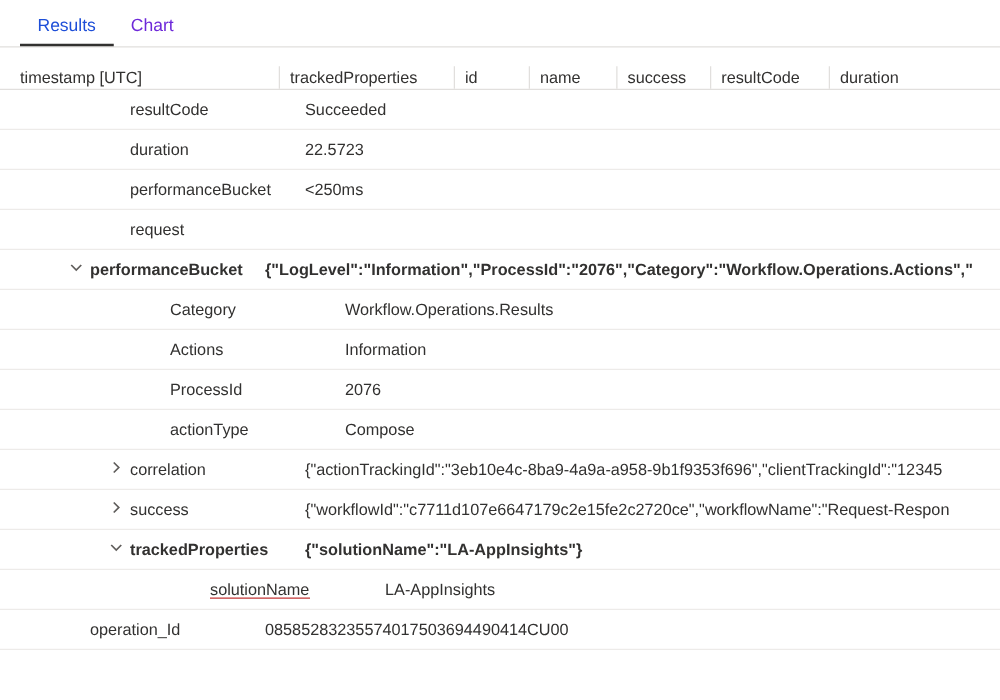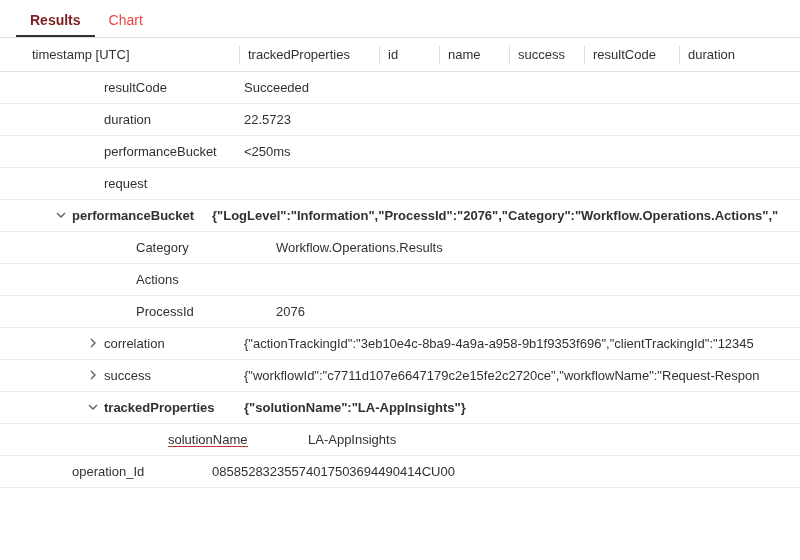--- a/index.html
+++ b/index.html
@@ -15,36 +15,36 @@
   .tabs {
     display: flex;
     border-bottom: 1px solid #e1dfdd;
     padding: 0 16px;
     height: 38px;
     align-items: flex-end;
   }
   .tab {
     padding: 8px 14px 7px 14px;
     font-size: 14px;
-    color: #ef4444;
+    color: #6d28d9;
     cursor: pointer;
     border-bottom: 2px solid transparent;
   }
   .tab.active {
-    color: #7f1d1d;
-    font-weight: 700;
+    color: #1d4ed8;
+    font-weight: 400;
     border-bottom: 2px solid #323130;
     text-align: center;
   }
   .headers {
     display: flex;
-    align-items: center;
+    align-items: flex-end;
     height: 34px;
     border-bottom: 1px solid #e1dfdd;
-    padding-left: 30px;
+    padding-left: 14px;
   }
   .hcol {
     font-size: 13px;
     color: #323130;
     padding-right: 8px;
     border-right: 1px solid #e1dfdd;
     padding-left: 8px;
     height: 18px;
     line-height: 18px;
   }
@@ -157,29 +157,36 @@
     <div class="indent lvl2"></div>
       <div class="nochev"></div>
     <span class="key">Category</span>
     <span class="val">Workflow.Operations.Results</span>
   </div>
 
   <div class="row">
     <div class="indent lvl2"></div>
       <div class="nochev"></div>
     <span class="key">Actions</span>
+    <span class="val">Information</span>
   </div>
 
   <div class="row">
     <div class="indent lvl2"></div>
       <div class="nochev"></div>
     <span class="key">ProcessId</span>
     <span class="val">2076</span>
   </div>
 
+  <div class="row">
+    <div class="indent lvl2"></div>
+      <div class="nochev"></div>
+    <span class="key">actionType</span>
+    <span class="val">Compose</span>
+  </div>
 
   <div class="row">
     <div class="indent lvl1"></div>
     <span class="chev">
       <svg width="10" height="10" viewBox="0 0 10 10">
           <path d="M3 1 L7 5 L3 9" fill="none" stroke="#605e5c" stroke-width="1.4"></path>
         </svg>
     </span>
     <span class="key">correlation</span>
     <span class="val">{"actionTrackingId":"3eb10e4c-8ba9-4a9a-a958-9b1f9353f696","clientTrackingId":"12345</span>

